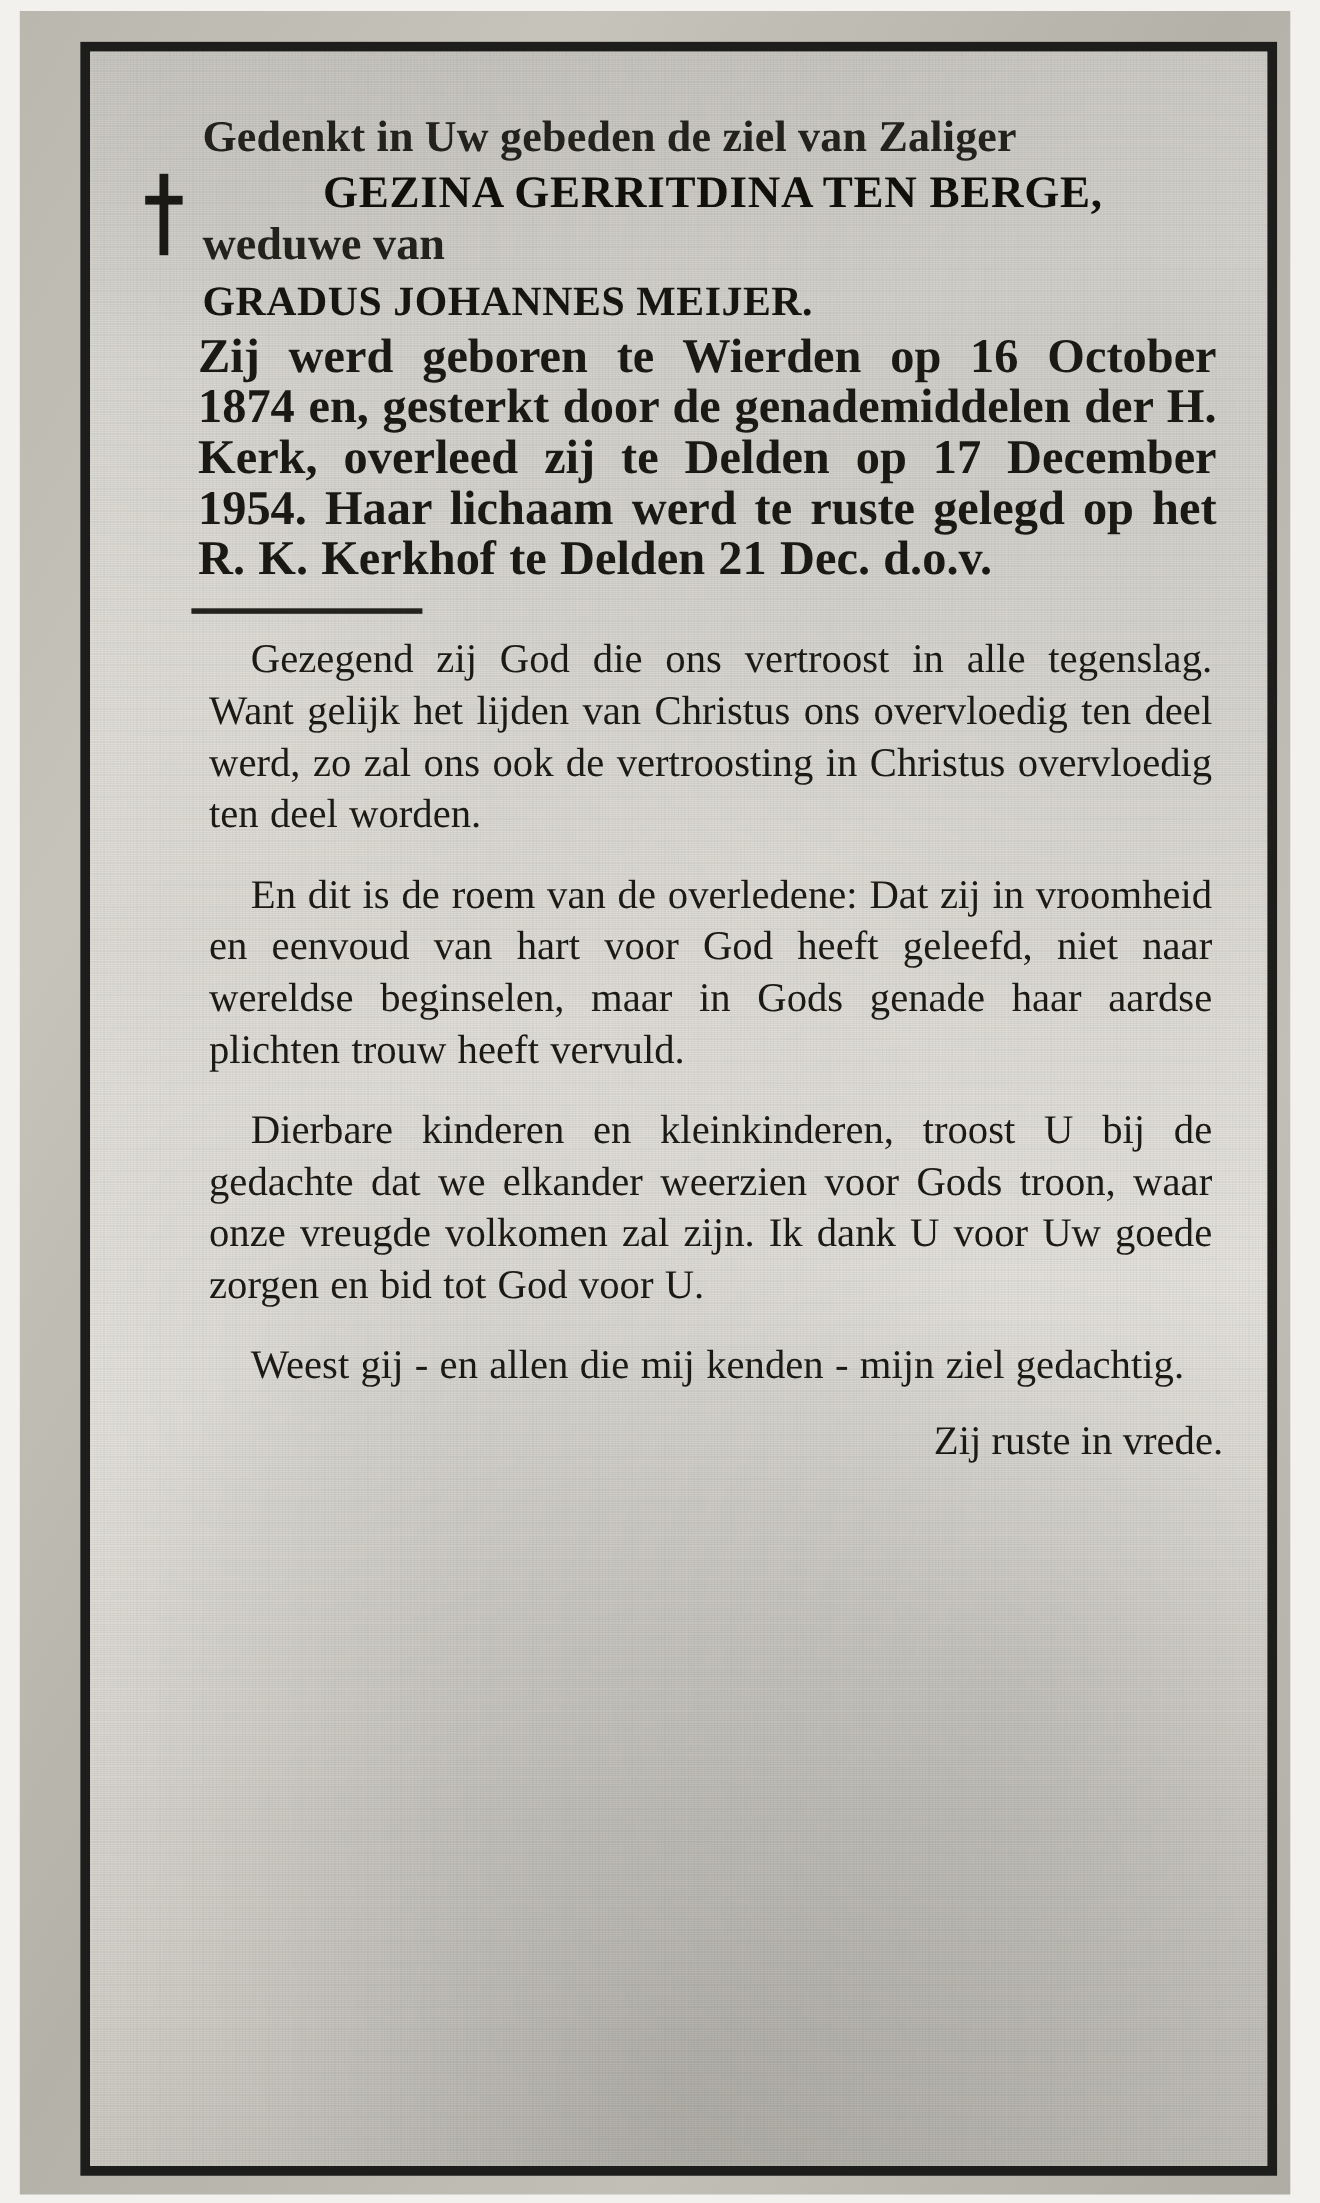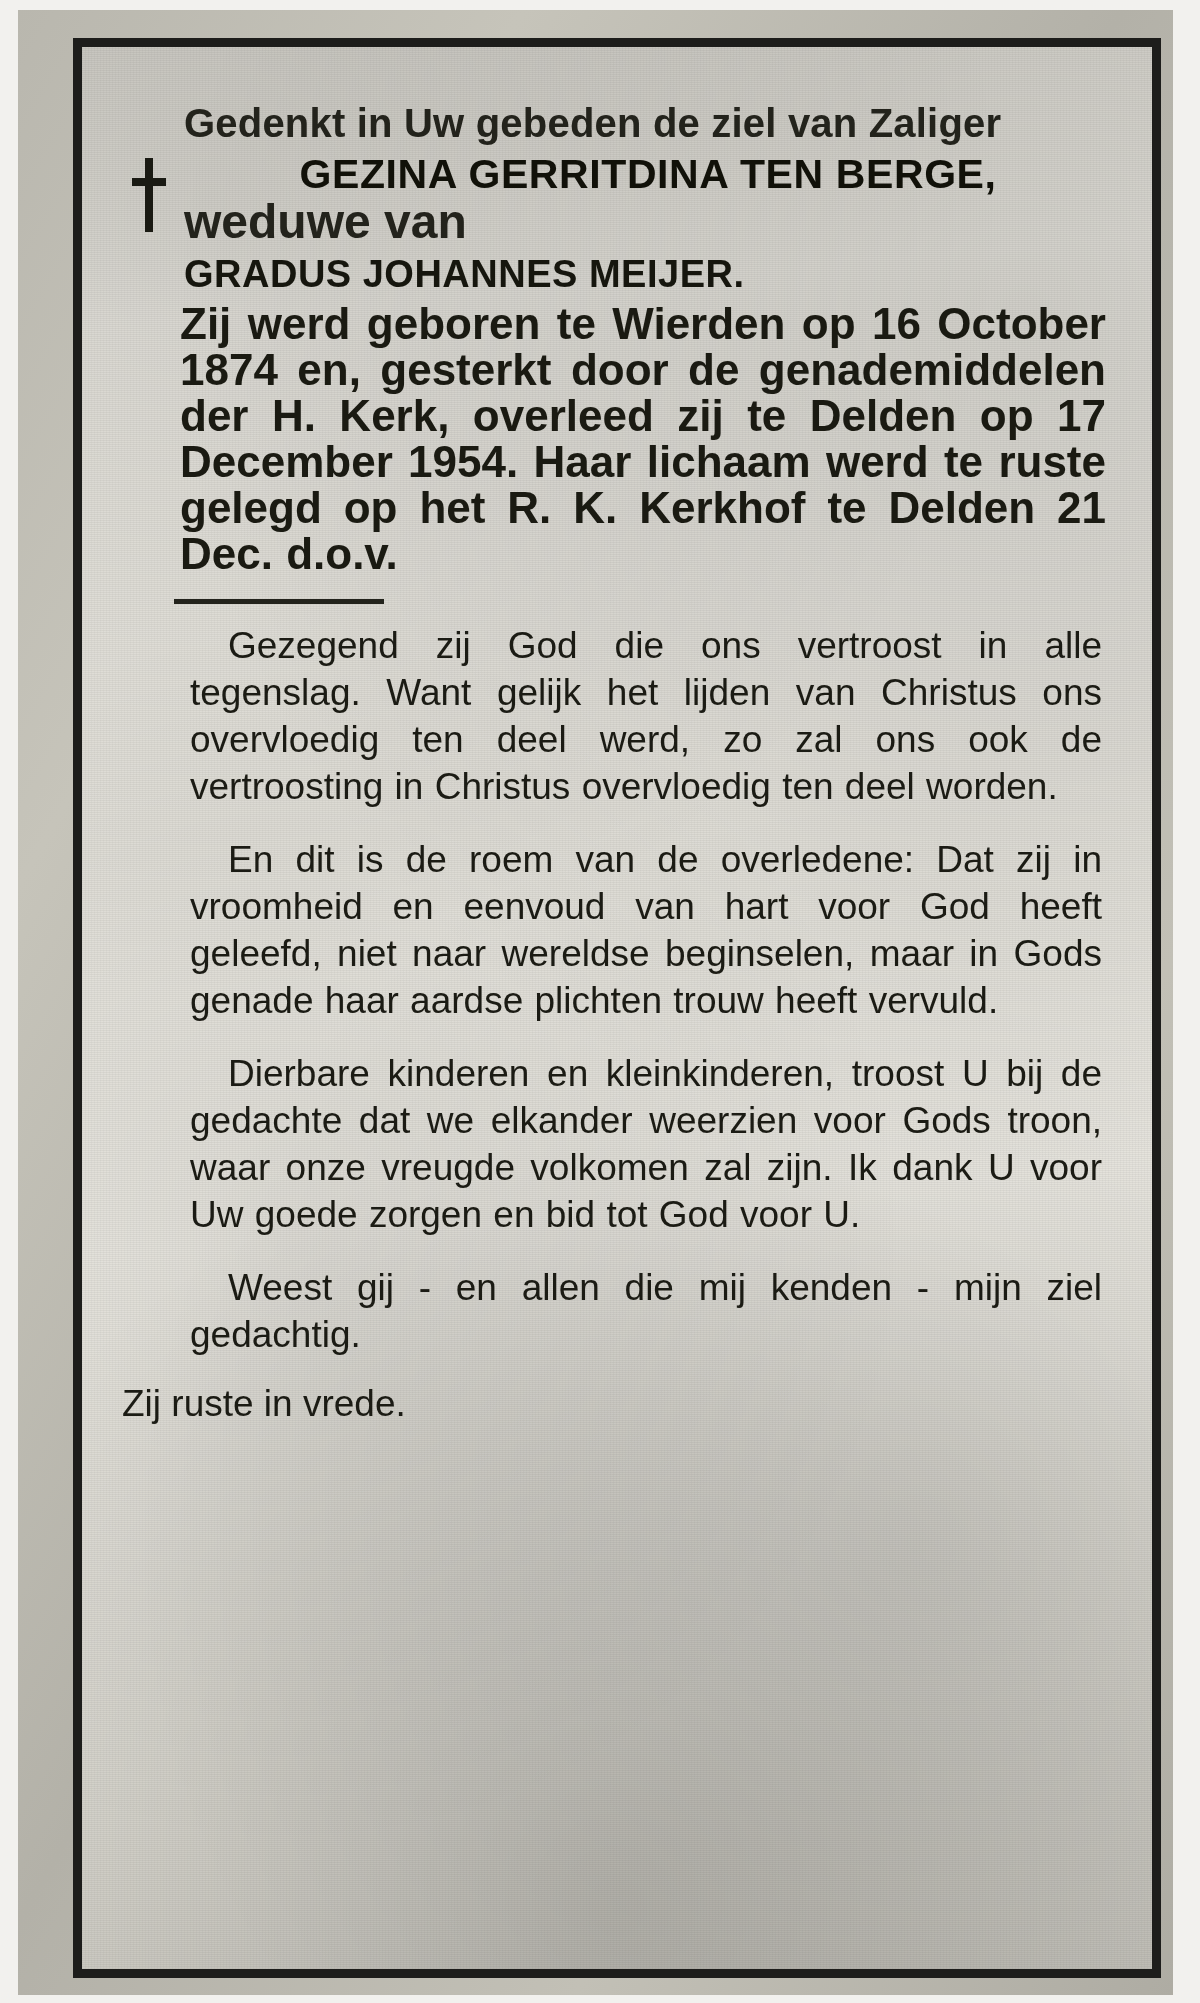--- a/index.html
+++ b/index.html
@@ -53,20 +53,21 @@
     background:
       radial-gradient(circle at 12% 8%, rgba(0,0,0,0.10) 0%, rgba(0,0,0,0) 40%),
       radial-gradient(circle at 88% 14%, rgba(0,0,0,0.12) 0%, rgba(0,0,0,0) 45%),
       radial-gradient(circle at 20% 62%, rgba(0,0,0,0.08) 0%, rgba(0,0,0,0) 42%),
       radial-gradient(circle at 78% 78%, rgba(0,0,0,0.10) 0%, rgba(0,0,0,0) 46%),
       radial-gradient(circle at 50% 97%, rgba(0,0,0,0.14) 0%, rgba(0,0,0,0) 40%),
       linear-gradient(175deg, #d8d6cf 0%, #eceae3 14%, #e6e4dd 40%, #efede6 60%, #dedcd4 85%, #cfcdc5 100%);
     padding: 52px 40px 32px 40px;
     box-sizing: border-box;
     overflow: hidden;
+    font-family: Liberation Serif, serif;
   }
 
   
   .grain {
     position: absolute;
     left: 0; top: 0; right: 0; bottom: 0;
     pointer-events: none;
     opacity: 0.30;
     background-image:
       repeating-linear-gradient(0deg, rgba(0,0,0,0.12) 0px, rgba(0,0,0,0.12) 1px, rgba(255,255,255,0.05) 1px, rgba(255,255,255,0.05) 2px),
@@ -121,21 +122,21 @@
     font-weight: bold;
     font-size: 41px;
     line-height: 48px;
     letter-spacing: 0.6px;
     margin: 2px 0 1px 0;
     color: #111109;
     text-align: center;
   }
   .widow-of {
     font-weight: bold;
-    font-size: 48px;
+    font-size: 42px;
     line-height: 46px;
     margin: 0 0 6px 0;
     color: #23231c;
   }
   .spouse-name {
     font-weight: bold;
     font-size: 38px;
     line-height: 46px;
     letter-spacing: 0.5px;
     margin: 0 0 4px 0;
@@ -168,21 +169,21 @@
     margin: 0 10px 26px 68px;
     color: #1b1b14;
     word-spacing: 1px;
   }
   .para.tight {
     margin-bottom: 22px;
   }
   .closing {
     font-size: 37px;
     line-height: 47px;
-    text-align: left;
+    text-align: right;
     margin: 18px 0 0 0;
     color: #1b1b14;
   }
 </style>
 </head>
 <body>
 
 <div class="scan">
   <div class="mount">
     <div class="frame">

